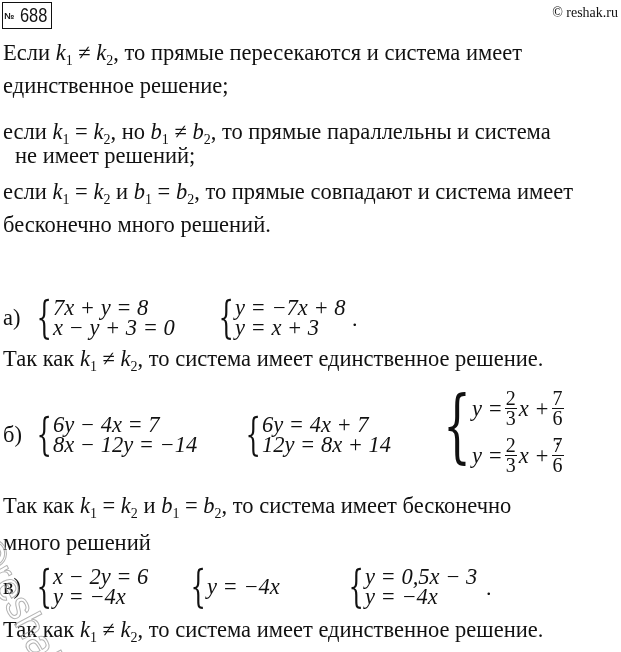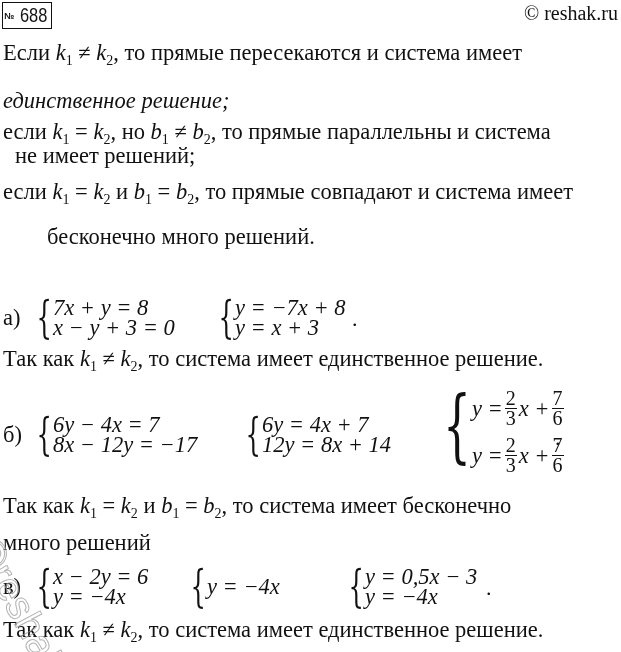--- a/index.html
+++ b/index.html
@@ -15,21 +15,21 @@
 
   .numbox {
     left: 2px; top: 2px; width: 50px; height: 27px;
     border: 1.6px solid #111; box-sizing: border-box;
     font-family: "Liberation Sans", "DejaVu Sans", sans-serif;
     display: flex; align-items: center; justify-content: center;
   }
   .numbox .no { font-size: 9px; margin-right: 3px; font-weight: bold; letter-spacing: -0.5px; }
   .numbox .n { font-size: 20px; transform: scaleX(0.82); display: inline-block; }
 
-  .copy { right: 3px; top: 0px; font-size: 20px; line-height: 26px; }
+  .copy { right: 3px; top: 0px; font-size: 14px; line-height: 26px; }
 
   .sys { position: absolute; display: flex; align-items: stretch; }
   .brace {
     font-size: 44px; line-height: 40px; font-weight: 200;
     transform: scaleX(0.55); transform-origin: right center;
     margin-right: 1px; font-family: "DejaVu Serif", serif;
   }
   .brace.tall { font-size: 80px; line-height: 72px; }
   .rows { display: flex; flex-direction: column; justify-content: center; }
   .row { font-size: 22.5px; line-height: 20px; white-space: nowrap; }
@@ -53,29 +53,29 @@
 
 <div class="abs numbox">
   <span class="no">№</span>
   <span class="n">688</span>
 </div>
 <div class="abs copy">© reshak.ru</div>
 
 <div class="abs txt" style="left:3px; top:40px;">
   <span>Если </span><i>k</i><sub>1</sub><span> ≠ </span><i>k</i><sub>2</sub><span>, то прямые пересекаются и система имеет</span>
 </div>
-<div class="abs txt" style="left:3px; top:88px;font-style:italic;">единственное решение;</div>
+<div class="abs txt" style="left:3px; top:73px;">единственное решение;</div>
 <div class="abs txt" style="left:3px; top:119px;">
   <span>если </span><i>k</i><sub>1</sub><span> = </span><i>k</i><sub>2</sub><span>, но </span><i>b</i><sub>1</sub><span> ≠ </span><i>b</i><sub>2</sub><span>, то прямые параллельны и система</span>
 </div>
 <div class="abs txt" style="left:15px; top:143px;">не имеет решений;</div>
 <div class="abs txt" style="left:3px; top:179px;">
   <span>если </span><i>k</i><sub>1</sub><span> = </span><i>k</i><sub>2</sub><span> и </span><i>b</i><sub>1</sub><span> = </span><i>b</i><sub>2</sub><span>, то прямые совпадают и система имеет</span>
 </div>
-<div class="abs txt" style="left:3px; top:224px;margin-left:44px;">бесконечно много решений.</div>
+<div class="abs txt" style="left:3px; top:212px;">бесконечно много решений.</div>
 
 <div class="abs label" style="left:3px; top:305px;">а)</div>
 <div class="sys" style="left:24px; top:298px;">
   <span class="brace">{</span>
   <div class="rows">
     <div class="row it">7x + y = 8</div>
     <div class="row it">x − y + 3 = 0</div>
   </div>
 </div>
 <div class="sys" style="left:206px; top:298px;">
@@ -88,21 +88,21 @@
 <div class="abs dot" style="left:352px; top:306px;">.</div>
 <div class="abs txt" style="left:3px; top:346px;">
   <span>Так как </span><i>k</i><sub>1</sub><span> ≠ </span><i>k</i><sub>2</sub><span>, то система имеет единственное решение.</span>
 </div>
 
 <div class="abs label" style="left:3px; top:422px;">б)</div>
 <div class="sys" style="left:24px; top:415px;">
   <span class="brace">{</span>
   <div class="rows">
     <div class="row it">6y − 4x = 7</div>
-    <div class="row it">8x − 12y = −17</div>
+    <div class="row it">8x − 12y = −14</div>
   </div>
 </div>
 <div class="sys" style="left:233px; top:415px;">
   <span class="brace">{</span>
   <div class="rows">
     <div class="row it">6y = 4x + 7</div>
     <div class="row it">12y = 8x + 14</div>
   </div>
 </div>
 <div class="sys" style="left:420px; top:390px;">

